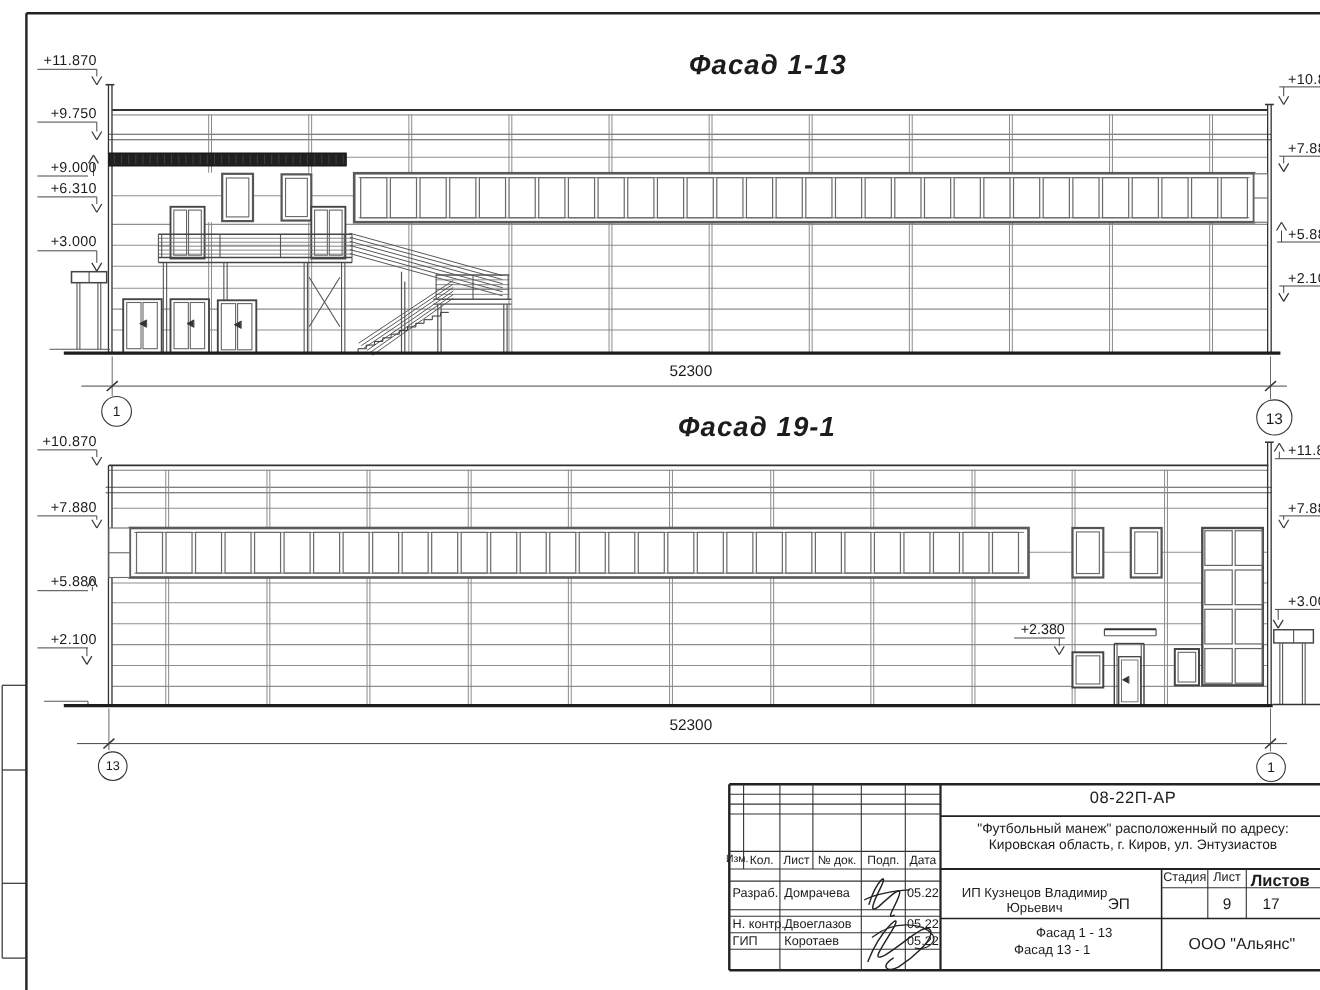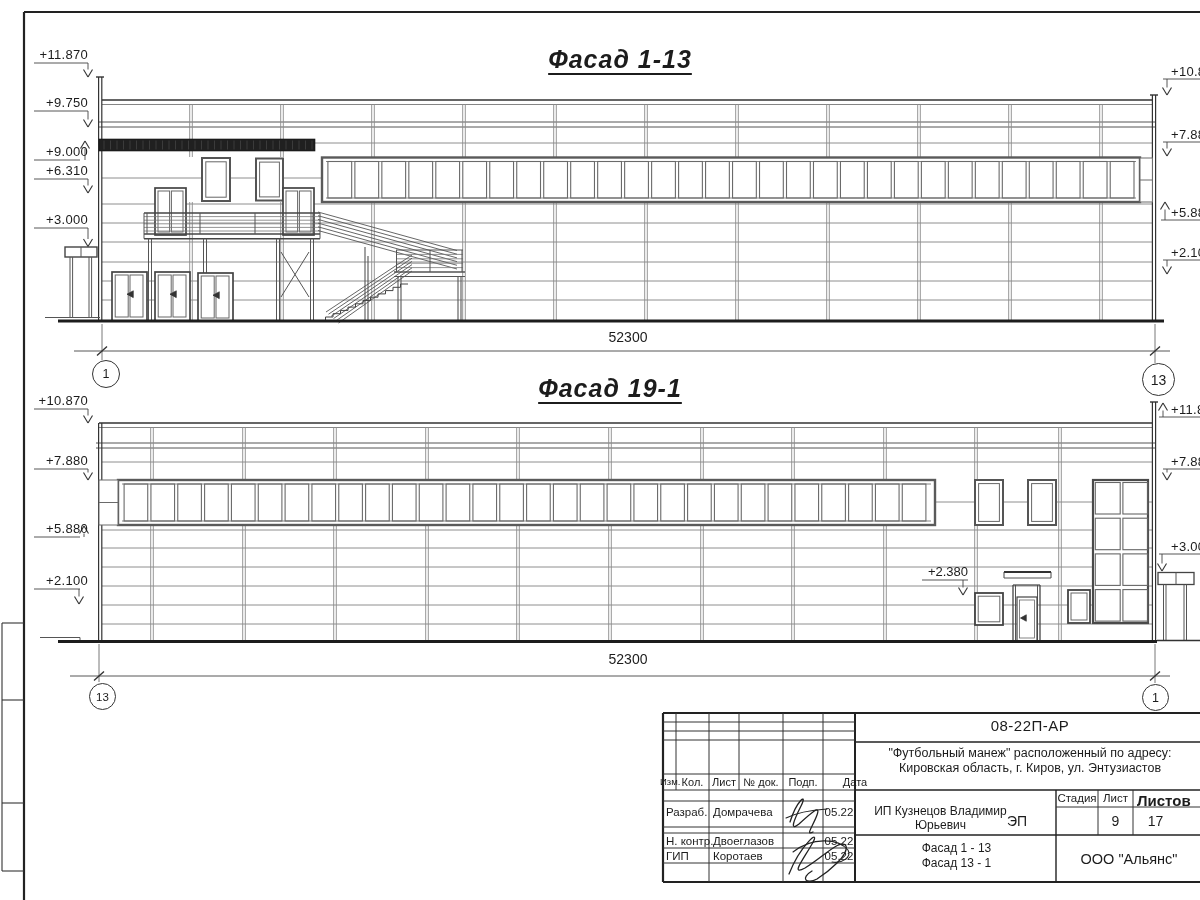--- a/index.html
+++ b/index.html
@@ -3,21 +3,21 @@
 <meta charset="utf-8">
 <style>
   html,body{margin:0;padding:0;background:#fff;}
   .sheet{position:relative;width:1200px;height:900px;background:#fff;overflow:hidden;
          font-family:"Liberation Sans",sans-serif;color:#1c1c1c;}
   #dwg{position:absolute;left:0;top:0;}
   .mkL{position:absolute;left:30px;width:58px;text-align:right;font-size:13px;letter-spacing:.3px;}
   .mkR{position:absolute;left:1171px;width:70px;text-align:left;font-size:13px;letter-spacing:.3px;}
   .mkD{position:absolute;left:912px;width:56px;text-align:right;font-size:13px;}
   .ftitle{position:absolute;font-style:italic;font-weight:bold;font-size:25px;letter-spacing:1px;
-          text-align:center;text-decoration:underline;text-underline-offset:5px;}
+          text-align:right;text-underline-offset:5px;}
   .dim{position:absolute;left:555px;width:146px;text-align:center;font-size:14px;}
   .bub{position:absolute;border:1.4px solid #333;border-radius:50%;background:#fff;
        display:flex;align-items:center;justify-content:center;font-size:12.5px;}
   .tb{position:absolute;font-size:12px;}
   .tbc{text-align:center;}
 </style>
 </head>
 <body>
 
 <div class="sheet">
@@ -537,21 +537,21 @@
   <div class="mkR" style="top:454px;">+7.880</div>
   <div class="mkR" style="top:539px;">+3.000</div>
 
   <div class="mkD" style="top:564px;text-align:right;">+2.380</div>
 
   <div class="tb" style="left:660px;top:776px;width:17px;font-size:9.5px;text-align:center;">Изм.</div>
   <div class="tb tbc" style="left:676px;top:776px;width:33px;font-size:11px;">Кол.</div>
   <div class="tb tbc" style="left:709px;top:776px;width:30px;font-size:11px;">Лист</div>
   <div class="tb tbc" style="left:739px;top:776px;width:44px;font-size:11px;">№ док.</div>
   <div class="tb tbc" style="left:783px;top:776px;width:40px;font-size:11px;">Подп.</div>
-  <div class="tb tbc" style="left:823px;top:776px;width:32px;font-size:11px;margin-left:16px;">Дата</div>
+  <div class="tb tbc" style="left:823px;top:776px;width:32px;font-size:11px;">Дата</div>
 
   <div class="tb" style="left:666px;top:806px;font-size:11.5px;">Разраб.</div>
   <div class="tb" style="left:713px;top:806px;font-size:11.5px;">Домрачева</div>
   <div class="tb tbc" style="left:823px;top:806px;width:32px;font-size:11.5px;">05.22</div>
   <div class="tb" style="left:666px;top:835px;font-size:11.5px;">Н. контр.</div>
   <div class="tb" style="left:713px;top:835px;font-size:11.5px;">Двоеглазов</div>
   <div class="tb tbc" style="left:823px;top:835px;width:32px;font-size:11.5px;">05.22</div>
   <div class="tb" style="left:666px;top:850px;font-size:11.5px;">ГИП</div>
   <div class="tb" style="left:713px;top:850px;font-size:11.5px;">Коротаев</div>
   <div class="tb tbc" style="left:823px;top:850px;width:32px;font-size:11.5px;">05.22</div>
@@ -559,16 +559,16 @@
   <div class="tb tbc" style="left:857px;top:717px;width:346px;font-size:15px;letter-spacing:.5px;">08-22П-АР</div>
   <div class="tb tbc" style="left:857px;top:746px;width:346px;font-size:12.5px;">"Футбольный манеж" расположенный по адресу:</div>
   <div class="tb tbc" style="left:857px;top:761px;width:346px;font-size:12.5px;">Кировская область, г. Киров, ул. Энтузиастов</div>
   <div class="tb tbc" style="left:830px;top:804px;width:173px;font-size:12px;padding-left:24px;">ИП Кузнецов Владимир Юрьевич</div>
   <div class="tb tbc" style="left:1056px;top:792px;width:42px;font-size:11.5px;">Стадия</div>
   <div class="tb tbc" style="left:1098px;top:792px;width:35px;font-size:11.5px;">Лист</div>
   <div class="tb" style="left:1137px;top:792px;width:60px;font-size:15px;font-weight:bold;">Листов</div>
   <div class="tb tbc" style="left:996px;top:813px;width:42px;font-size:14px;">ЭП</div>
   <div class="tb tbc" style="left:1098px;top:813px;width:35px;font-size:14px;">9</div>
   <div class="tb tbc" style="left:1133px;top:813px;width:45px;font-size:14px;">17</div>
-  <div class="tb tbc" style="left:857px;top:841px;width:199px;font-size:12px;">Фасад 1 - 13</div>
+  <div class="tb tbc" style="left:857px;top:841px;width:199px;font-size:12px;padding-left:20px;">Фасад 1 - 13</div>
   <div class="tb tbc" style="left:857px;top:856px;width:199px;font-size:12px;">Фасад 13 - 1</div>
   <div class="tb tbc" style="left:1056px;top:851px;width:146px;font-size:14.5px;">ООО "Альянс"</div>
 </div>
 
 </body></html>

